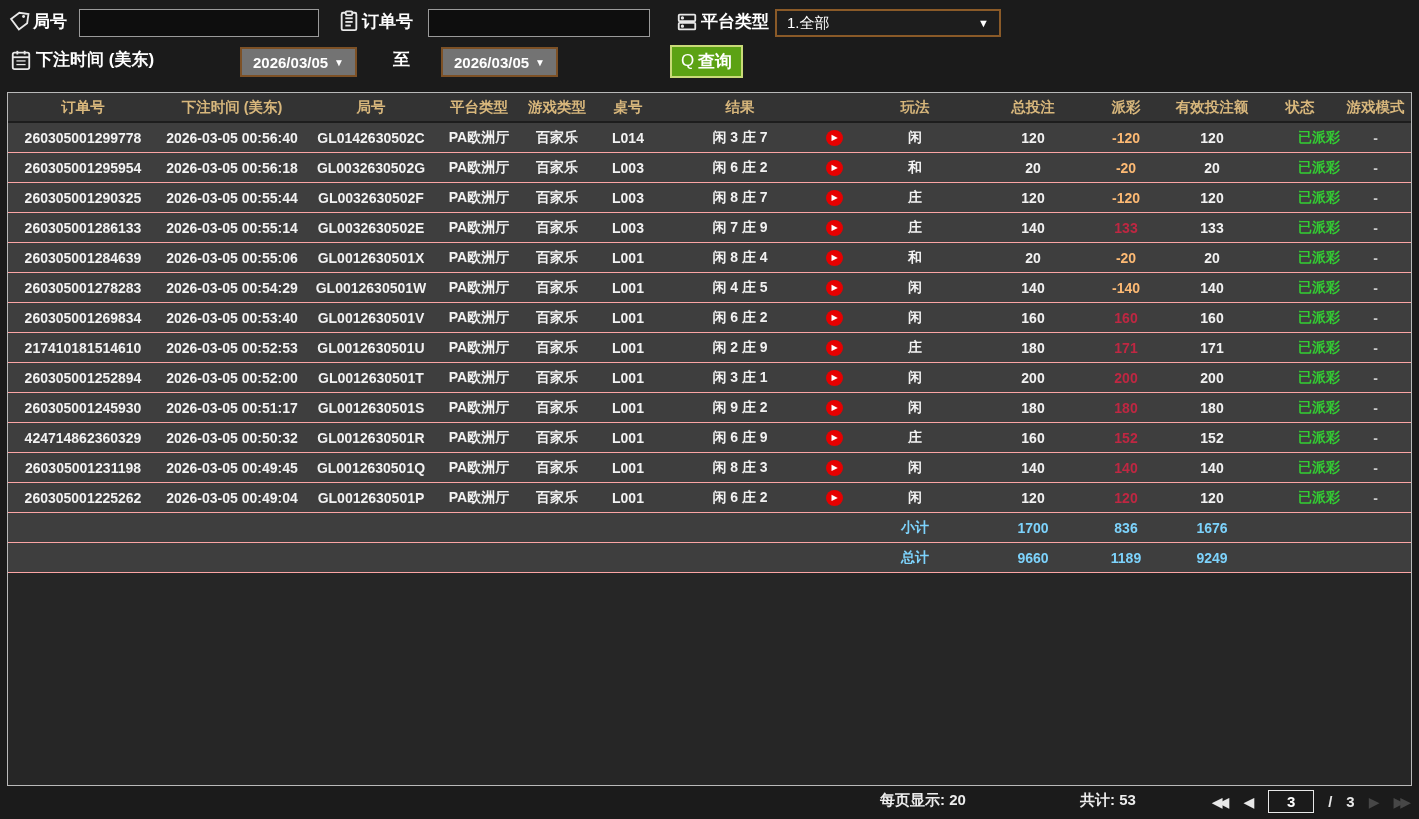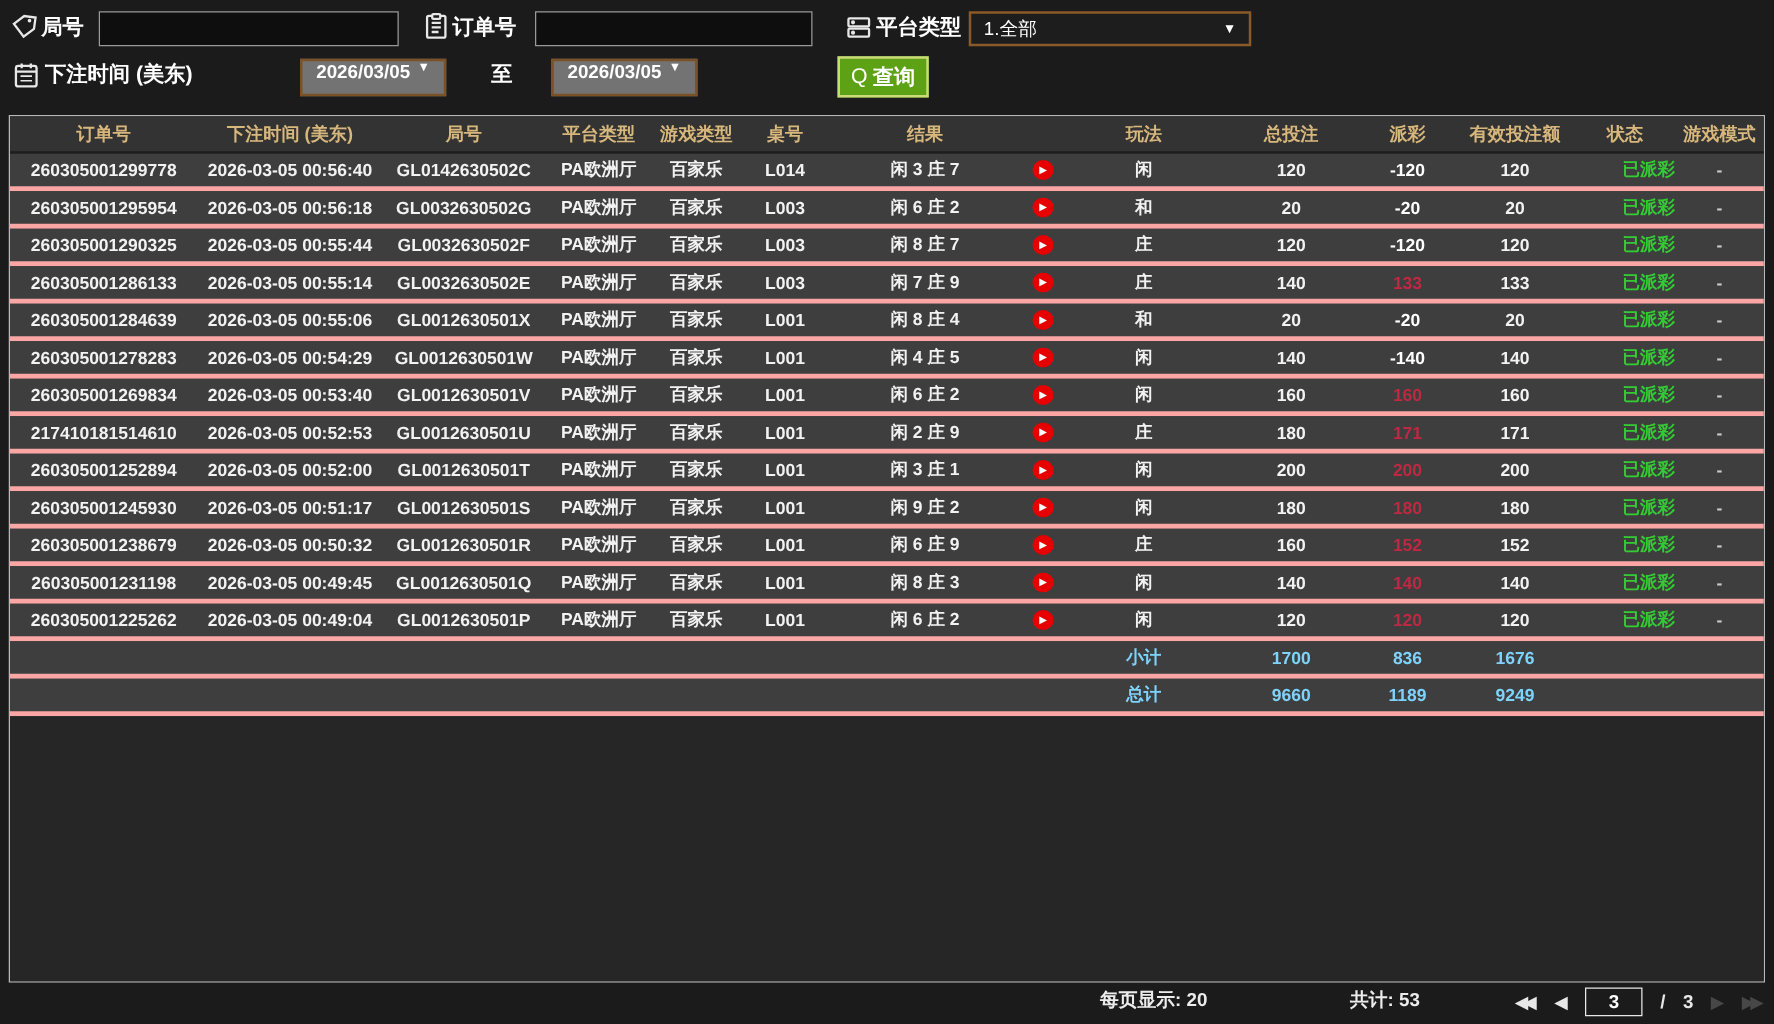--- a/index.html
+++ b/index.html
@@ -11,40 +11,40 @@
   .flabel { position:absolute; color:#ffffff; font-size:17px; font-weight:bold; line-height:24px; }
   .ficon { position:absolute; width:22px; height:22px; color:#e8e8e8; }
   .ficon svg { width:100%; height:100%; display:block; }
   .finput { position:absolute; height:28px; background:#0e0e0e; border:1px solid #9a9a9a;
     color:#ffffff; font-size:14px; padding:0 6px; outline:none; }
   .fselect { position:absolute; height:28px; background:#1d1d1d; border:2px solid #8a5a28;
     color:#ffffff; font-size:15px; display:flex; align-items:center; padding:0 10px;
     justify-content:space-between; cursor:pointer; }
   .fselect .caret { font-size:11px; color:#ffffff; margin-left:8px; }
   .datebtn { position:absolute; height:30px; width:117px; background:#737373; border:2px solid #7d5126;
-    color:#ffffff; font-size:15px; font-weight:bold; display:flex; align-items:flex-start;
+    color:#ffffff; font-size:15px; font-weight:bold; display:flex; align-items:center;
     justify-content:center; gap:6px; cursor:pointer; }
   .datebtn .caret { font-size:10px; }
   .searchbtn { position:absolute; height:33px; width:73px; background:#5ca214; border:2px solid #c9da78;
     color:#ffffff; font-size:17px; font-weight:bold; display:flex; align-items:center;
     justify-content:center; gap:4px; cursor:pointer; }
   .searchbtn .mag { font-weight:normal; font-size:17px; transform:translateY(-1px); }
 
   
   .tablewrap { position:absolute; left:7px; top:92px; width:1405px; height:694px;
     border:1px solid #b9b9b9; background:#262626; display:flex; flex-direction:column; }
   .trow { display:grid; height:30px; flex:0 0 30px; align-items:center;
     grid-template-columns:150px 148px 130px 86px 70px 72px 152px 36px 126px 110px 76px 96px 80px 1fr;
-    background:#3e3e3e; border-bottom:4px solid #fca5a5; }
+    background:#3e3e3e; border-bottom:1px solid #fca5a5; }
   .thead { background:#333333; border-bottom:2px solid #1d1d1d; }
   .thead .td { color:#d8b77c; font-weight:bold; font-size:14.5px; }
   .td { text-align:center; color:#f2f2f2; font-size:14px; font-weight:600;
     white-space:nowrap; overflow:hidden; }
   .td.red   { color:#bf2742; }
-  .td.green { color:#ffffff; }
+  .td.green { color:#fdba74; }
   .td.status{ color:#33cc33;text-align:right; }
   .td.dim   { color:#c9c9c9; font-weight:bold; }
   .sumrow { background:#3e3e3e; }
   .sumrow .td { color:#7dd3fc; font-weight:bold; }
   .playwrap { display:flex; justify-content:center; align-items:center; }
   .playicon { width:17px; height:16px; background:#e60000; border-radius:50%;
     display:flex; align-items:center; justify-content:center; cursor:pointer; }
   .playicon span { color:#ffffff; font-size:8px; line-height:1; transform:translateX(0.5px); }
   .filler { flex:1 1 auto; background:#262626; }
 
@@ -352,21 +352,21 @@
       </div>
       <div class="td">闲</div>
       <div class="td">180</div>
       <div class="td payout red">180</div>
       <div class="td">180</div>
       <div class="td status">已派彩</div>
       <div class="td dim">-</div>
     </div>
 
     <div class="trow">
-      <div class="td">260305001238679</div>
+      <div class="td">424714862360329</div>
       <div class="td">2026-03-05 00:50:32</div>
       <div class="td">GL0012630501R</div>
       <div class="td">PA欧洲厅</div>
       <div class="td">百家乐</div>
       <div class="td">L001</div>
       <div class="td">闲 6 庄 9</div>
       <div class="td playwrap">
         <span class="playicon">
             <span>▶</span>
           </span>

